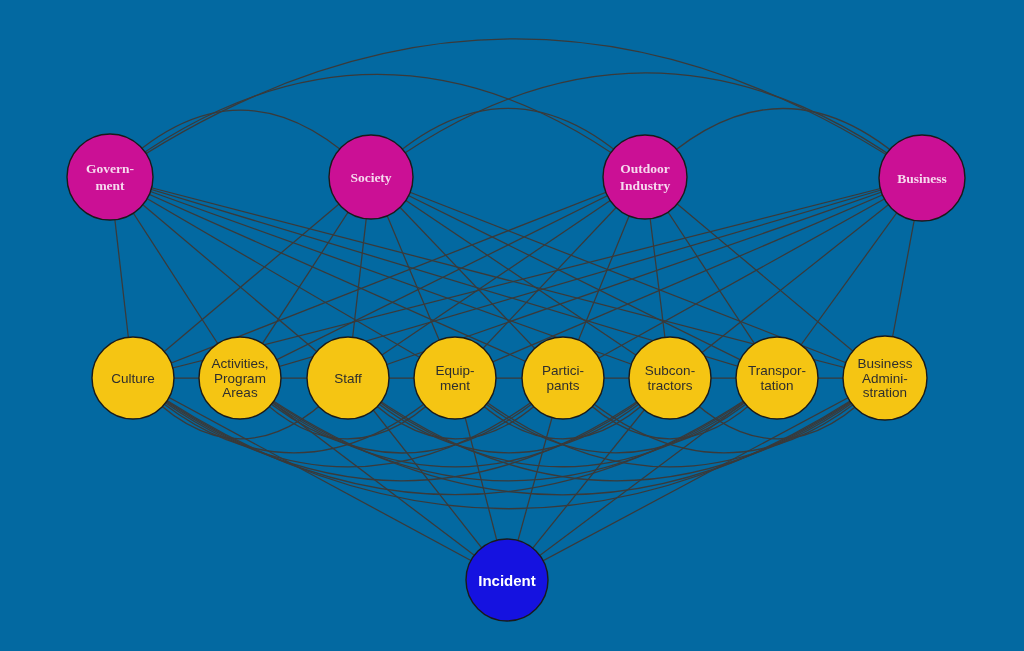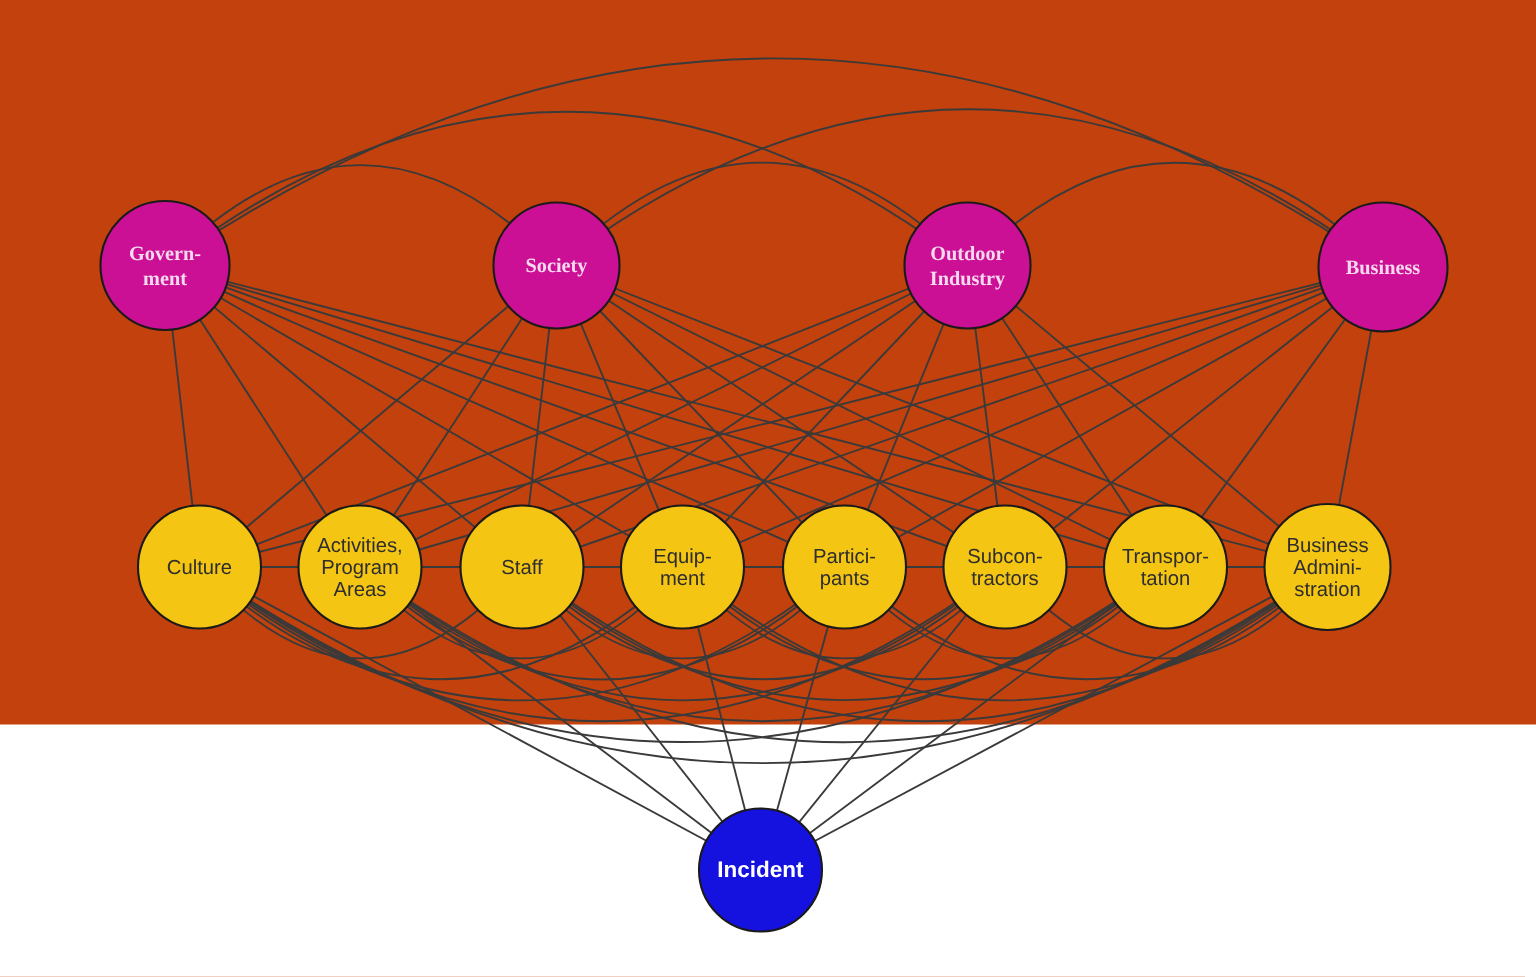--- a/index.html
+++ b/index.html
@@ -7,22 +7,22 @@
     padding: 0;
     background: #ffffff;
     width: 1024px;
     height: 651px;
     overflow: hidden;
     font-family: "Liberation Sans", sans-serif;
   }
   .canvas {
     position: relative;
     width: 1024px;
-    height: 483px;
-    background: #c2410c;
+    height: 651px;
+    background: #0369a1;
   }
   svg { display: block; }
   .edge {
     fill: none;
     stroke: #3a3a3a;
     stroke-width: 1.25;
   }
   .node-circle {
     stroke: #1a1a1a;
     stroke-width: 1.4;

